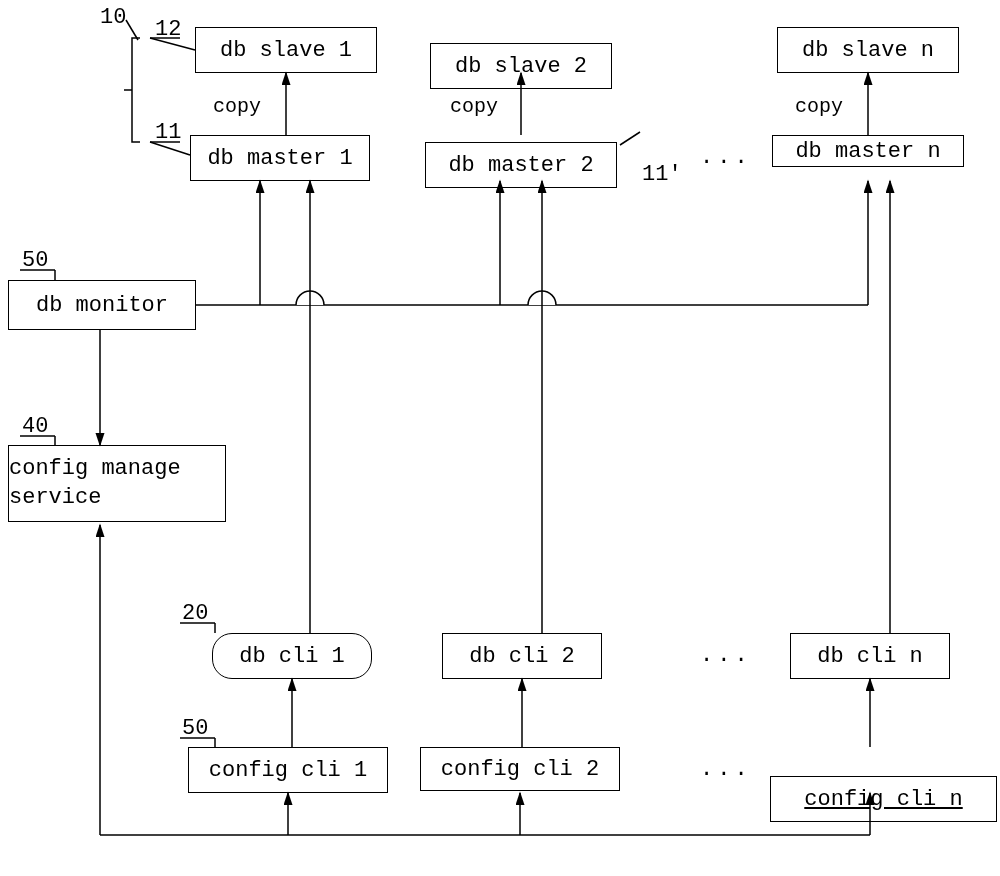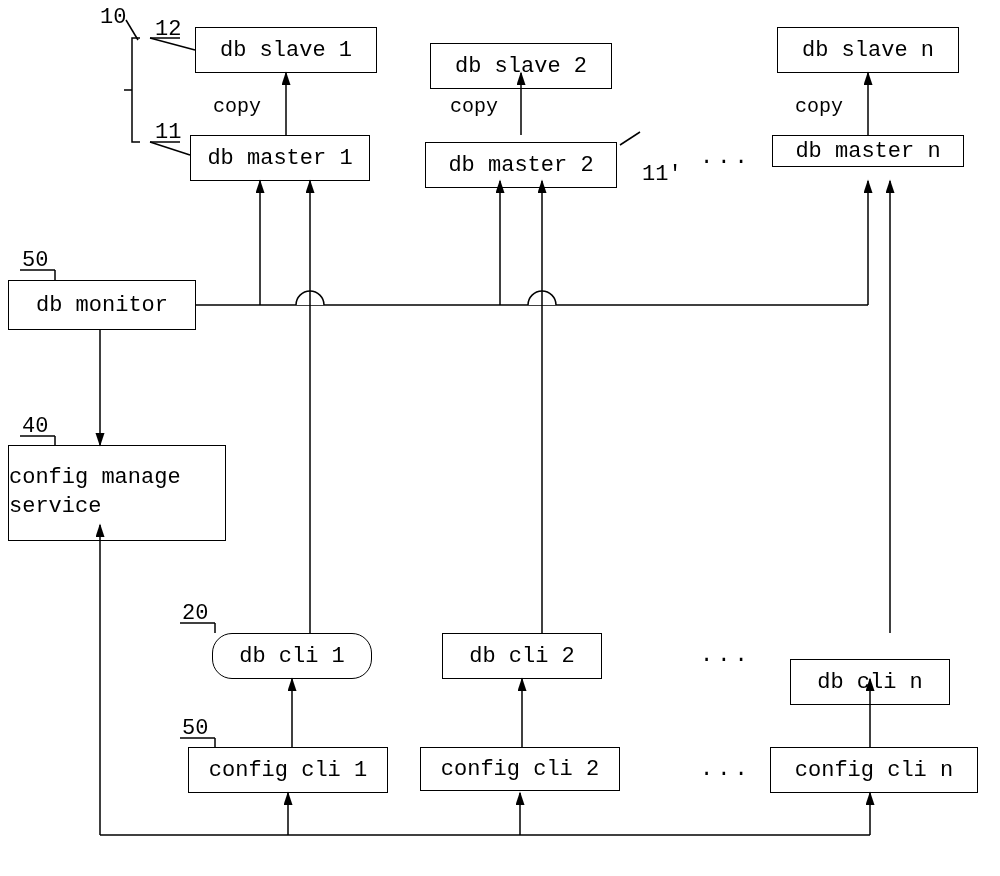--- a/index.html
+++ b/index.html
@@ -52,31 +52,31 @@
 <div class="label" style="left:795px; top:95px;">copy</div>
 
 <div class="box" style="left:190px; top:135px; width:180px; height:46px;">db master 1</div>
 <div class="box" style="left:425px; top:135px; width:192px; height:46px;margin-top:7px;">db master 2</div>
 <div class="box" style="left:772px; top:135px; width:192px; height:32px;font-family:Liberation Mono, monospace;">db master n</div>
 
 <div class="dots" style="left:700px; top:145px;">...</div>
 
 <div class="box" style="left:8px; top:280px; width:188px; height:50px;">db monitor</div>
 
-<div class="box" style="left:8px; top:445px; width:218px; height:96px; line-height:1.3;">config manage service</div>
+<div class="box" style="left:8px; top:445px; width:218px; height:77px; line-height:1.3;">config manage service</div>
 
 <div class="box" style="left:212px; top:633px; width:160px; height:46px;border-radius:20px;">db cli 1</div>
 <div class="box" style="left:442px; top:633px; width:160px; height:46px;">db cli 2</div>
-<div class="box" style="left:790px; top:633px; width:160px; height:46px;margin-top:26px;">db cli n</div>
+<div class="box" style="left:790px; top:633px; width:160px; height:46px;">db cli n</div>
 
 <div class="dots" style="left:700px; top:643px;">...</div>
 
 <div class="box" style="left:188px; top:747px; width:200px; height:46px;">config cli 1</div>
 <div class="box" style="left:420px; top:747px; width:200px; height:44px;">config cli 2</div>
-<div class="box" style="left:770px; top:747px; width:208px; height:46px;">config cli n</div>
+<div class="box" style="left:770px; top:776px; width:227px; height:46px;text-decoration:underline;">config cli n</div>
 
 <div class="dots" style="left:700px; top:757px;">...</div>
 
 <div class="ref-line" style="left:100px; top:5px;">10</div>
 <div class="ref-line" style="left:155px; top:17px;">12</div>
 <div class="ref-line" style="left:155px; top:120px;">11</div>
 <div class="ref-line" style="left:642px; top:118px;margin-top:44px;">11'</div>
 <div class="ref-line" style="left:22px; top:248px;">50</div>
 <div class="ref-line" style="left:22px; top:414px;">40</div>
 <div class="ref-line" style="left:182px; top:601px;">20</div>

